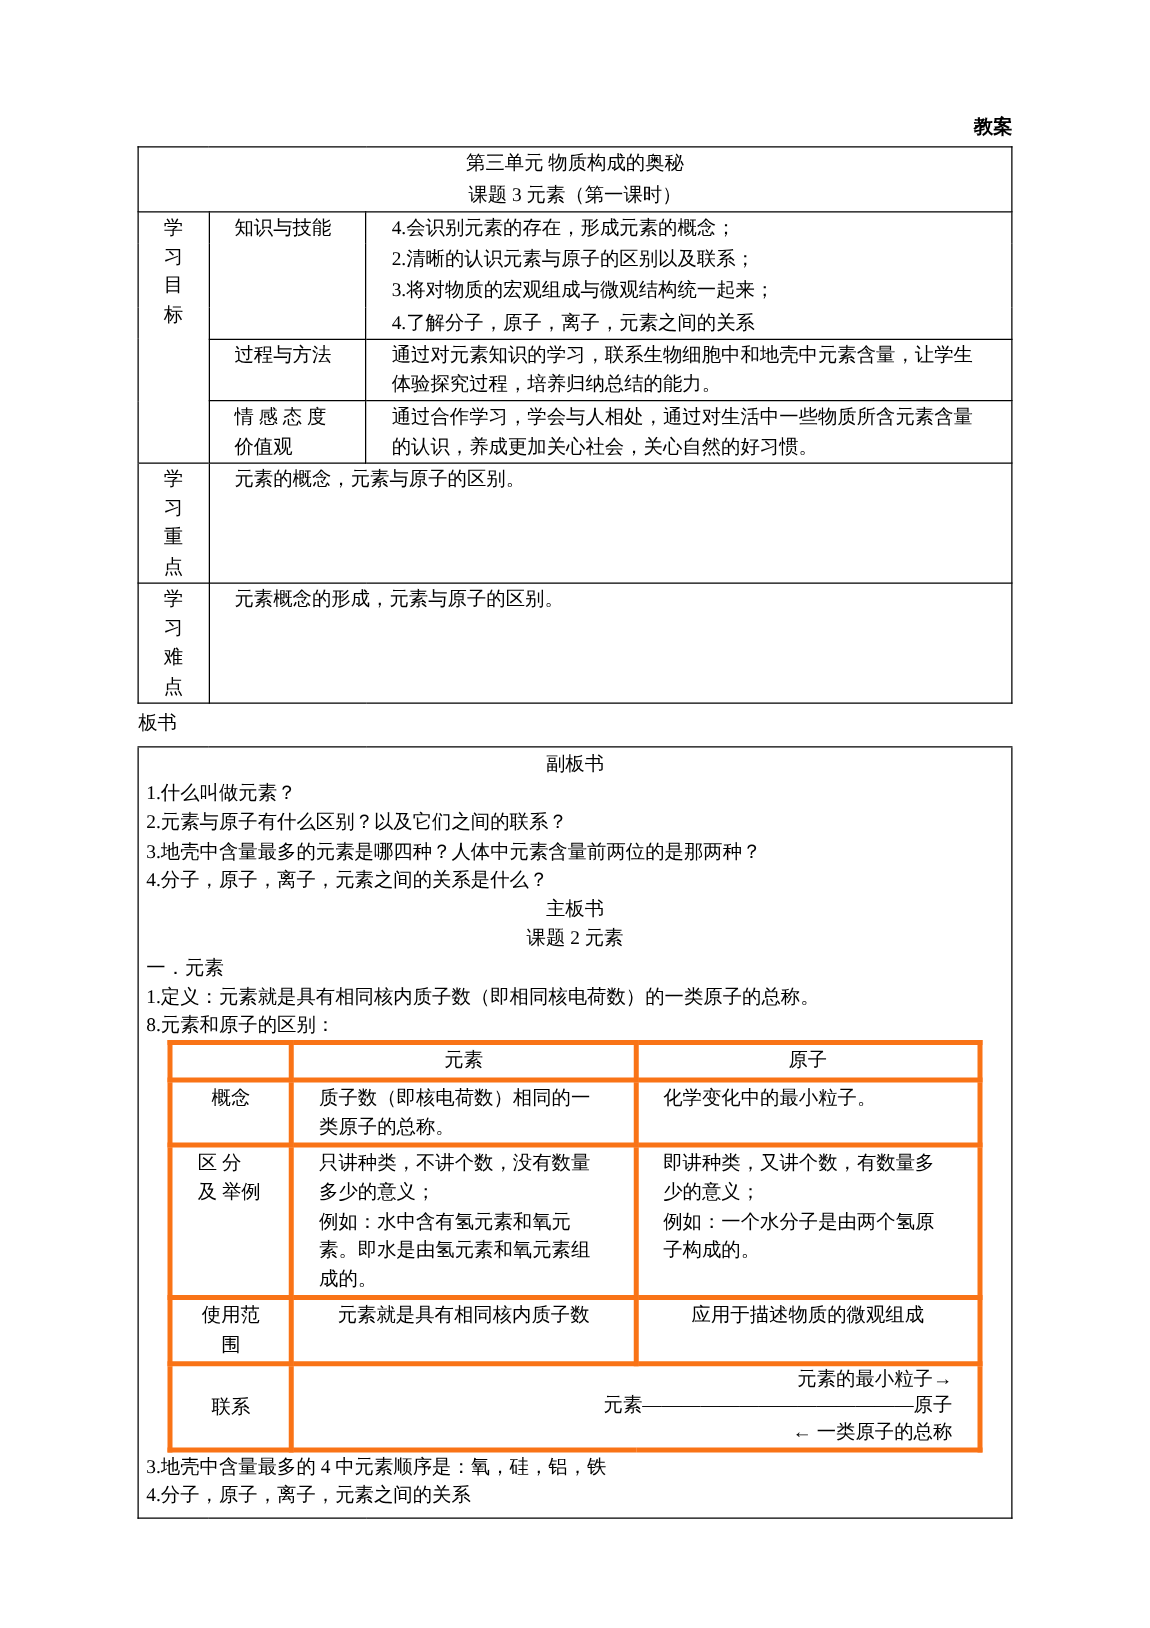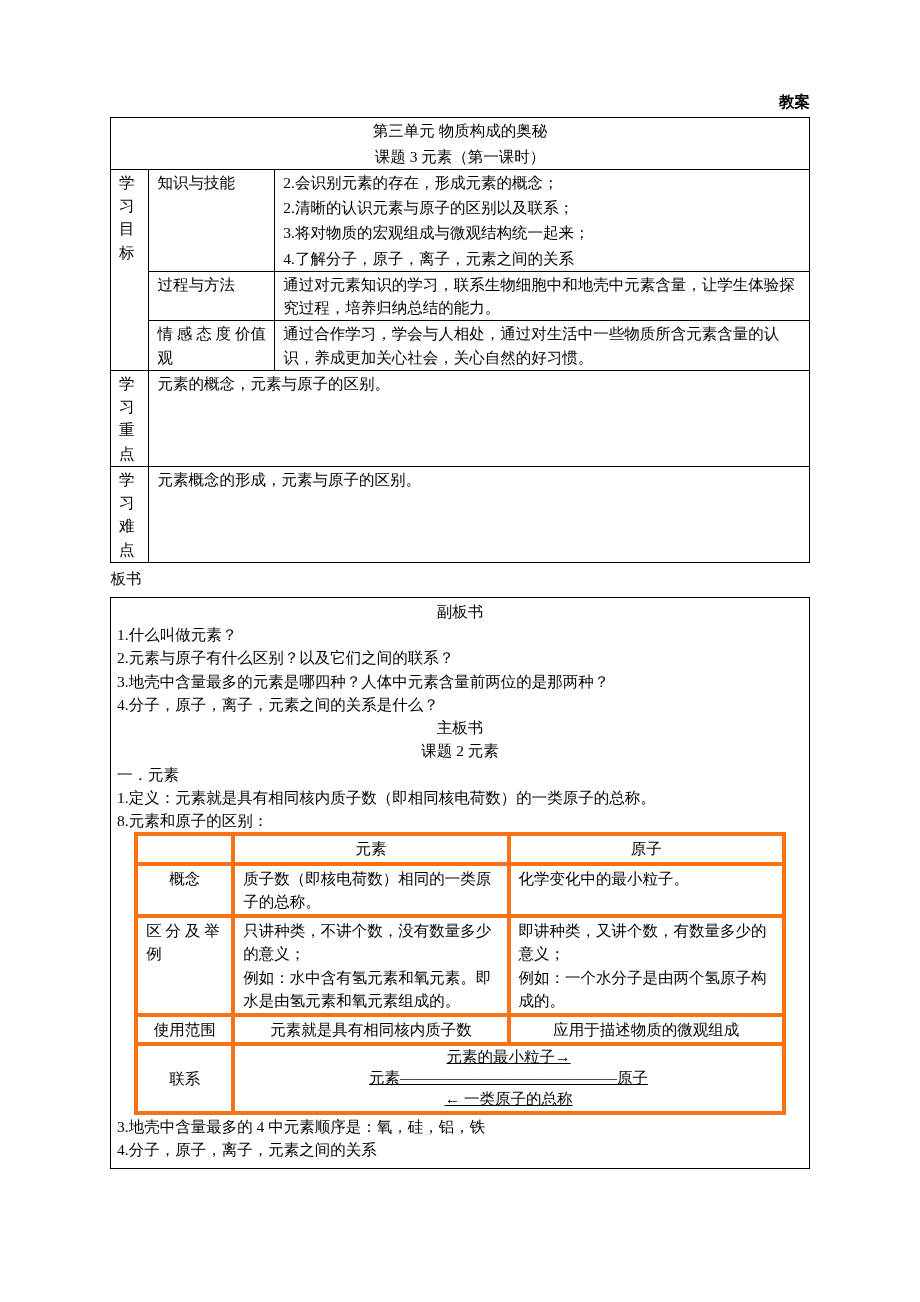--- a/index.html
+++ b/index.html
@@ -15,21 +15,21 @@
     text-align: right;
     font-weight: bold;
     margin-bottom: 4px;
   }
   table {
     border-collapse: collapse;
     width: 100%;
   }
   td {
     border: 1px solid #000;
-    padding: 1px 8px;
+    padding: 1px 20px;
     vertical-align: top;
   }
   .no-top { border-top: none; }
   .no-bottom { border-bottom: none; }
   .no-left { border-left: none; }
   .no-right { border-right: none; }
   .center { text-align: center; }
   .vlabel {
     width: 5.5%;
     letter-spacing: 0;
@@ -42,23 +42,22 @@
     text-align: left;
     padding: 4px 0;
   }
   .inner-table td {
     border: 4px solid #f97316;
   }
   .inner-header td {
     text-align: center;
   }
   .relation-row .arrows {
-    text-align: center;
+    text-align: right;
     line-height: 1.35;
-    text-decoration: underline;
   }
   .li-line { margin: 0; }
 </style>
 </head>
 <body>
 
 <div class="page-title">教案</div>
 
 <table>
 
@@ -66,21 +65,21 @@
       <tr>
     <td colspan="3" class="center no-bottom">第三单元   物质构成的奥秘</td>
   </tr>
   <tr>
     <td colspan="3" class="center no-top">课题 3 元素（第一课时）</td>
   </tr>
 
   <tr>
     <td class="vlabel no-bottom" rowspan="6">学<br>习<br>目<br>标</td>
     <td class="sub-col no-bottom" rowspan="4">知识与技能</td>
-    <td class="no-bottom">2.会识别元素的存在，形成元素的概念；</td>
+    <td class="no-bottom">4.会识别元素的存在，形成元素的概念；</td>
   </tr>
   <tr>
         <td class="no-top no-bottom">2.清晰的认识元素与原子的区别以及联系；</td>
       </tr>
   <tr>
         <td class="no-top no-bottom">3.将对物质的宏观组成与微观结构统一起来；</td>
       </tr>
   <tr>
         <td class="no-top">4.了解分子，原子，离子，元素之间的关系</td>
       </tr>

